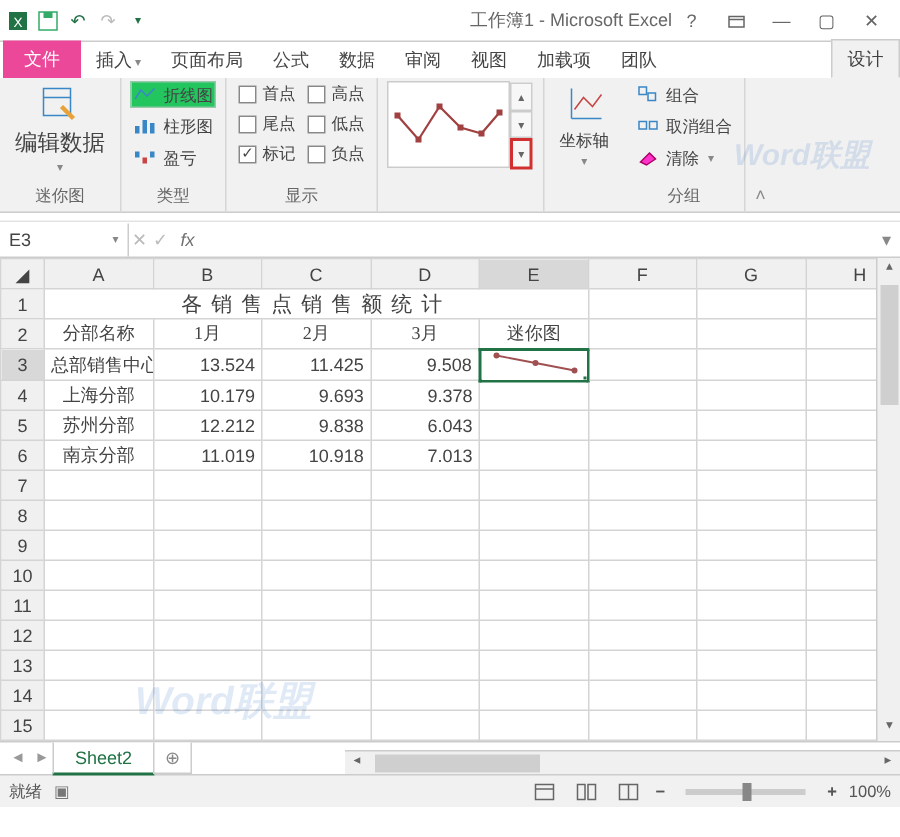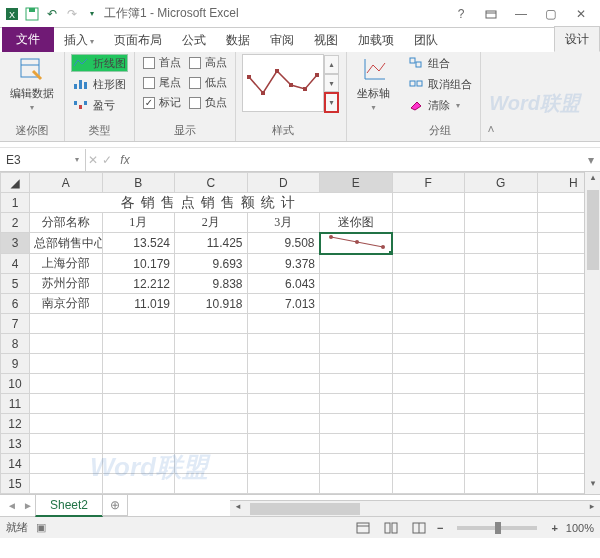--- a/index.html
+++ b/index.html
@@ -2,28 +2,28 @@
 <html><head>
 <meta charset="utf-8">
 <style>
   * { box-sizing: border-box; font-family: "Microsoft YaHei UI", "Segoe UI", sans-serif; }
   body { margin:0; width:600px; height:558px; background:#fff; font-size:12px; color:#444; overflow:hidden; position:relative; }
 
   
   .titlebar { height:28px; background:#fff; display:flex; align-items:center; border-bottom:1px solid #ccc;}
   .qat { display:flex; align-items:center; gap:4px; padding:0 4px;}
   .qat-item { width:16px; height:16px; display:flex; align-items:center; justify-content:center; color:#217346;}
-  .apptitle { flex:1; text-align:left; font-size:12px; color:#666;}
+  .apptitle { flex:1; text-align:right; font-size:12px; color:#666;}
   .winctrls { display:flex; gap:4px; padding-right:6px;}
   .winbtn { width:26px; height:18px; display:flex; align-items:center; justify-content:center; color:#666;}
 
   
   .tabs { height:24px; display:flex; align-items:flex-end; background:#fff; padding-left:2px; }
   .tab { padding:4px 10px 3px 10px; font-size:12px; color:#444; position:relative;}
-  .tab.file { background:#701a75; color:#fff; padding:4px 14px;}
+  .tab.file { background:#ec4899; color:#fff; padding:4px 14px;}
   .tab.active { color:#217346; border:1px solid #ccc; border-bottom:1px solid #f1f1f1; background:#f1f1f1;}
   .tab.contextual { color:#404040; }
   .tab .drop { font-size:8px; margin-left:2px; color:#888;}
 
   
   .ribbon { height:90px; background:#f1f1f1; border-bottom:1px solid #ccc; display:flex; }
   .group { border-right:1px solid #d6d6d6; padding:2px 6px 0 6px; display:flex; flex-direction:column; justify-content:space-between;}
   .group-body { display:flex; gap:4px; align-items:flex-start; flex:1;}
   .group-label { text-align:center; font-size:11px; color:#666; padding:2px 0 3px 0;}
   .btn-large { display:flex; flex-direction:column; align-items:center; gap:2px; padding:2px 4px;}
@@ -142,21 +142,21 @@
   <div class="group">
     <div class="group-body">
       <div class="btn-large">
         <span class="icon">
             <svg width="26" height="26">
               <rect x="2" y="2" width="18" height="18" fill="none" stroke="#3a87c8"></rect>
               <line x1="2" y1="8" x2="20" y2="8" stroke="#3a87c8"></line>
               <path d="M14 14 l8 8" stroke="#e8a23a" stroke-width="3"></path>
             </svg>
           </span>
-        <span style="font-size:11px">编辑数据</span>
+        <span style="font-size:15px">编辑数据</span>
         <span style="font-size:8px;color:#888">▾</span>
       </div>
     </div>
     <div class="group-label">迷你图</div>
   </div>
 
   <div class="group">
     <div class="group-body">
       <div class="btn-list">
         <div class="btn-row active">
@@ -240,21 +240,20 @@
               <rect x="70" y="10" width="4" height="4"></rect>
             </g>
           </svg>
         <div class="gallery-btns">
           <div class="gal-btn">▴</div>
           <div class="gal-btn">▾</div>
           <div class="gal-btn more">▾</div>
         </div>
       </div>
     </div>
-    <div class="group-label">样式</div>
   </div>
 
   <div class="group" style="border-right:none">
     <div class="group-body">
       <div class="btn-large">
         <span class="icon">
             <svg width="26" height="26">
               <line x1="4" y1="2" x2="4" y2="22" stroke="#3a87c8"></line>
               <line x1="4" y1="22" x2="24" y2="22" stroke="#3a87c8"></line>
               <polyline points="6,16 12,8 18,14 24,6" stroke="#c84545" fill="none"></polyline>

